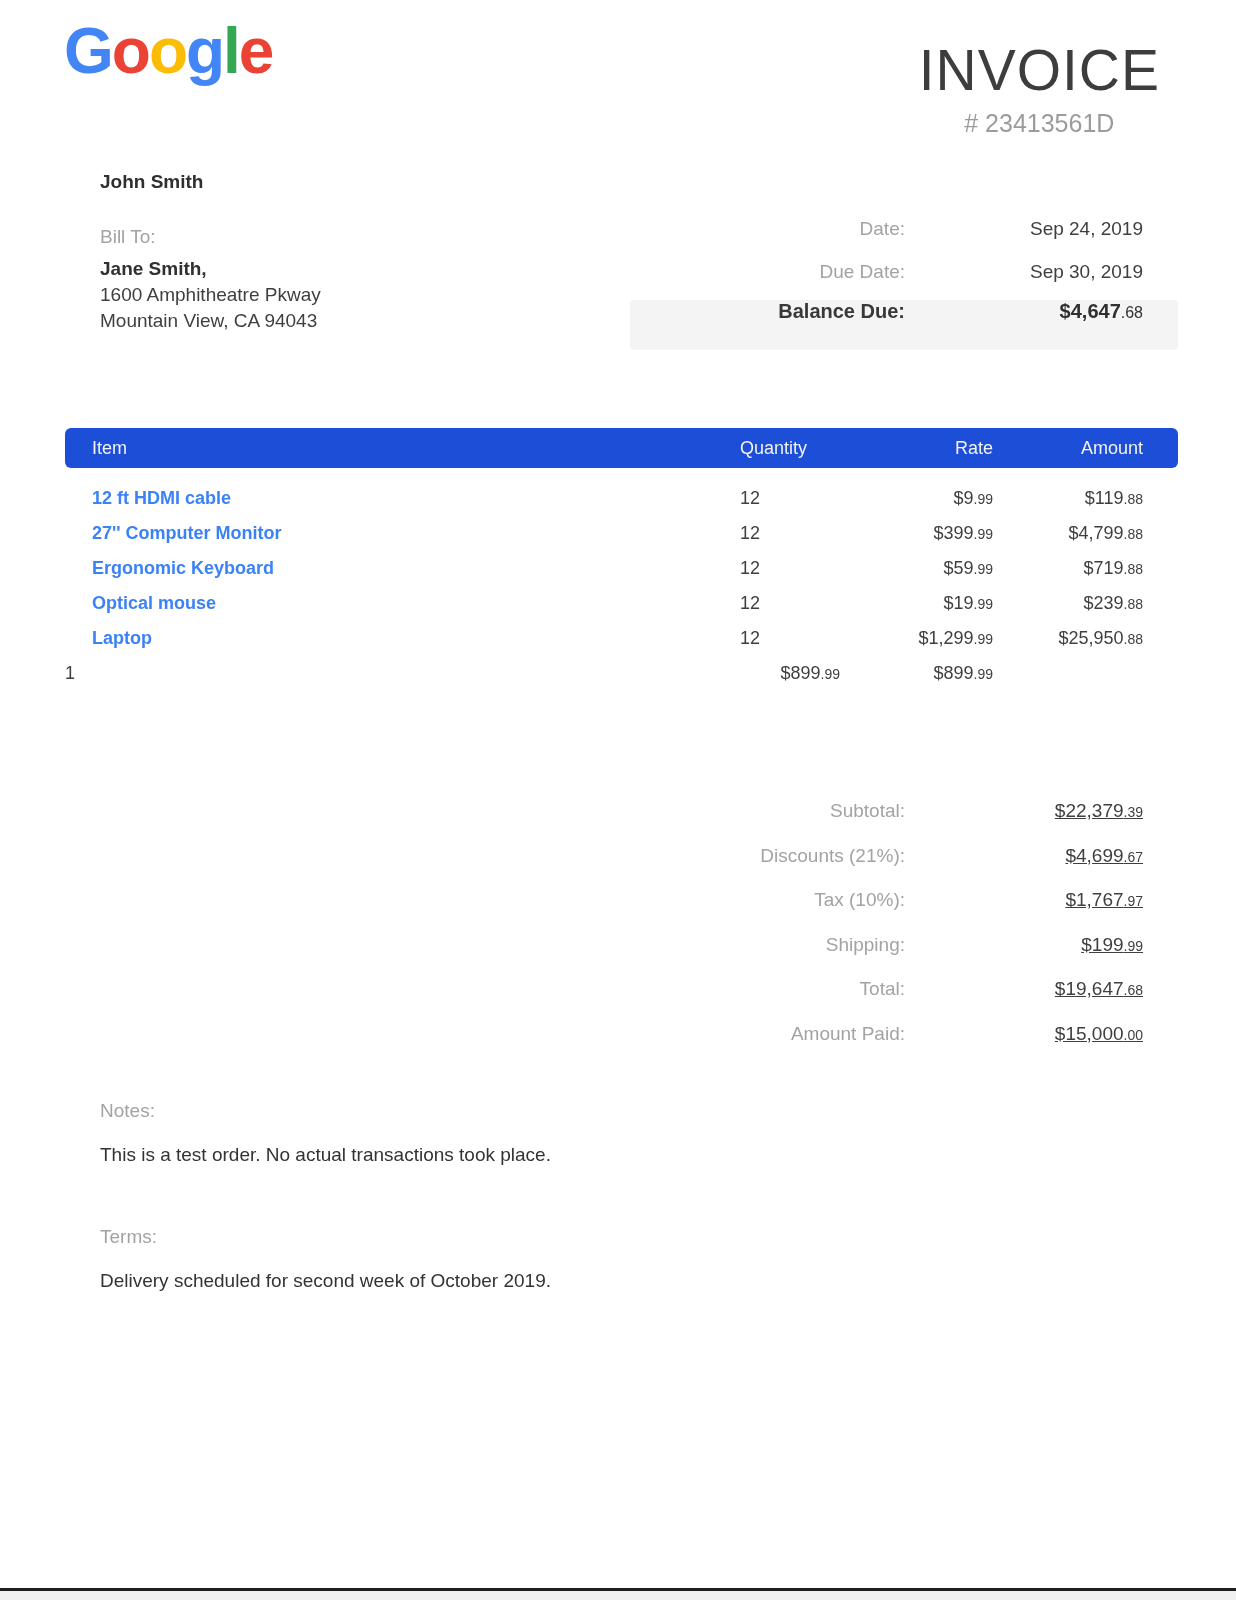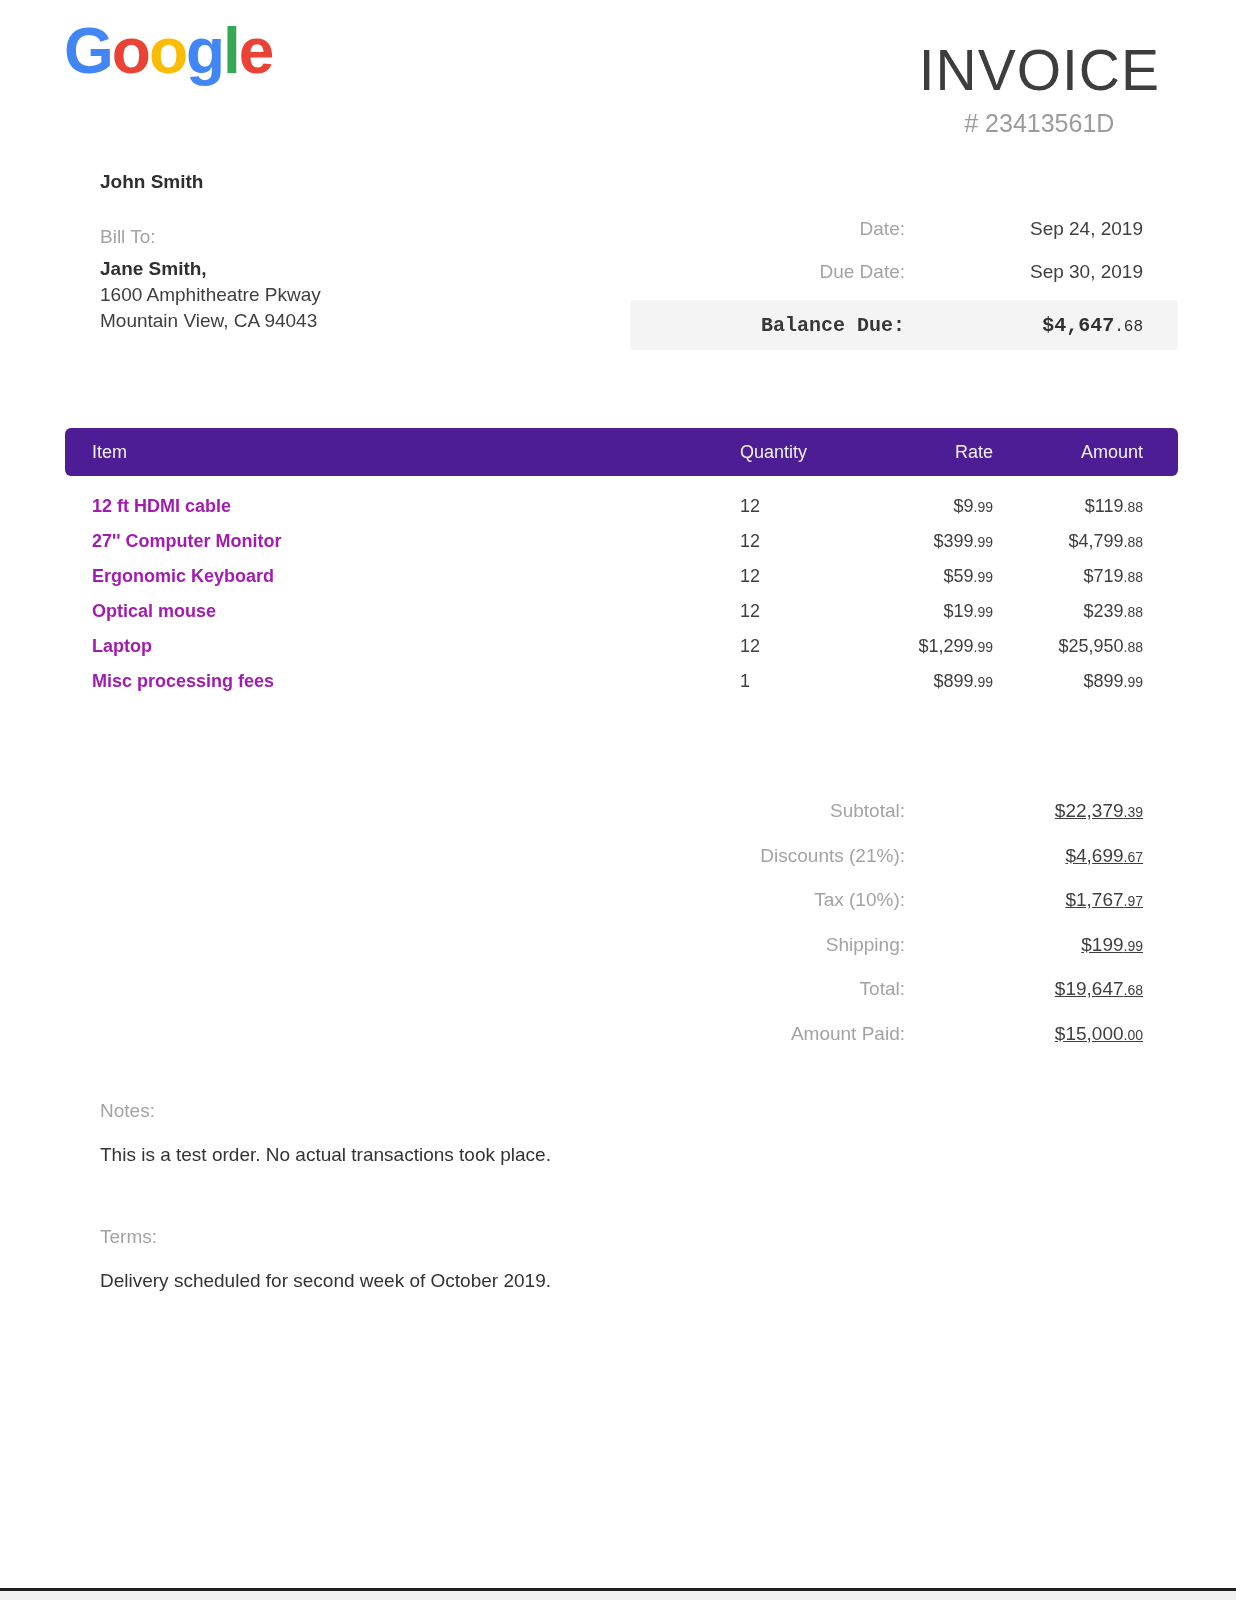--- a/index.html
+++ b/index.html
@@ -23,34 +23,34 @@
   #billto { left:100px; top:224px; font-size:19px; line-height:26px; }
   .muted { color:#a3a3a3; }
   .billto-name { font-weight:700; color:#303030; margin-top:6px; }
   .addr { color:#3f3f3f; }
 
   
   #meta { left:630px; top:214px; width:548px; font-size:19px; }
   .meta-row { display:flex; align-items:center; height:30px; margin-bottom:13px; }
   .meta-label { flex:1; text-align:right; color:#a3a3a3; }
   .meta-value { width:273px; padding-right:35px; text-align:right; color:#3f3f3f; }
-  .balance-row { display:flex; align-items:center; height:50px; background:#f4f4f4; border-radius:4px;font-family:Liberation Mono, monospace; }
+  .balance-row { display:flex; height:50px; background:#f4f4f4; border-radius:4px; }
   .balance-label { flex:1; text-align:right; font-weight:700; font-size:20px; color:#383838; }
   .balance-value { width:273px; padding-right:35px; text-align:right; font-weight:700; font-size:20px; color:#303030; }
   .balance-value .cents { font-weight:400; font-size:16px; }
 
   
   #table { left:65px; top:428px; width:1113px; }
   .tgrid { display:grid; grid-template-columns:675px 100px 153px 1fr; align-items:center; padding-right:35px; }
-  .thead { height:48px; background:#4c1d95; color:#f2f2f2; border-radius:6px; font-size:18px; }
+  .thead { height:40px; background:#1d4ed8; color:#f2f2f2; border-radius:6px; font-size:18px; }
   .c-item { padding-left:27px; }
   .c-rate, .c-amount { text-align:right; }
   .tbody { margin-top:13px; }
   .trow { height:35px; font-size:18px; }
-  .trow .c-item { font-weight:700; color:#a21caf; }
+  .trow .c-item { font-weight:700; color:#3b82f6; }
   .trow .c-qty, .trow .c-rate, .trow .c-amount { color:#3f3f3f; }
   .cents { font-size:14px; }
 
   
   #totals { left:620px; top:789px; width:523px; font-size:19px; }
   .total-row { display:flex; align-items:center; height:44.5px; }
   .total-label { flex:1; text-align:right; color:#a3a3a3; }
   .total-value { width:238px; text-align:right; color:#3f3f3f;text-decoration:underline; }
 
   
@@ -131,21 +131,20 @@
       <div class="c-rate"><span>$19</span><span class="cents">.99</span></div>
       <div class="c-amount"><span>$239</span><span class="cents">.88</span></div>
     </div>
     <div class="tgrid trow">
       <div class="c-item">Laptop</div>
       <div class="c-qty">12</div>
       <div class="c-rate"><span>$1,299</span><span class="cents">.99</span></div>
       <div class="c-amount"><span>$25,950</span><span class="cents">.88</span></div>
     </div>
     <div class="tgrid trow">
-      <div class="c-item">Misc processing fees</div>
       <div class="c-qty">1</div>
       <div class="c-rate"><span>$899</span><span class="cents">.99</span></div>
       <div class="c-amount"><span>$899</span><span class="cents">.99</span></div>
     </div>
   </div>
 </div>
 
 <div id="totals" class="abs">
   <div class="total-row">
     <div class="total-label">Subtotal:</div>

